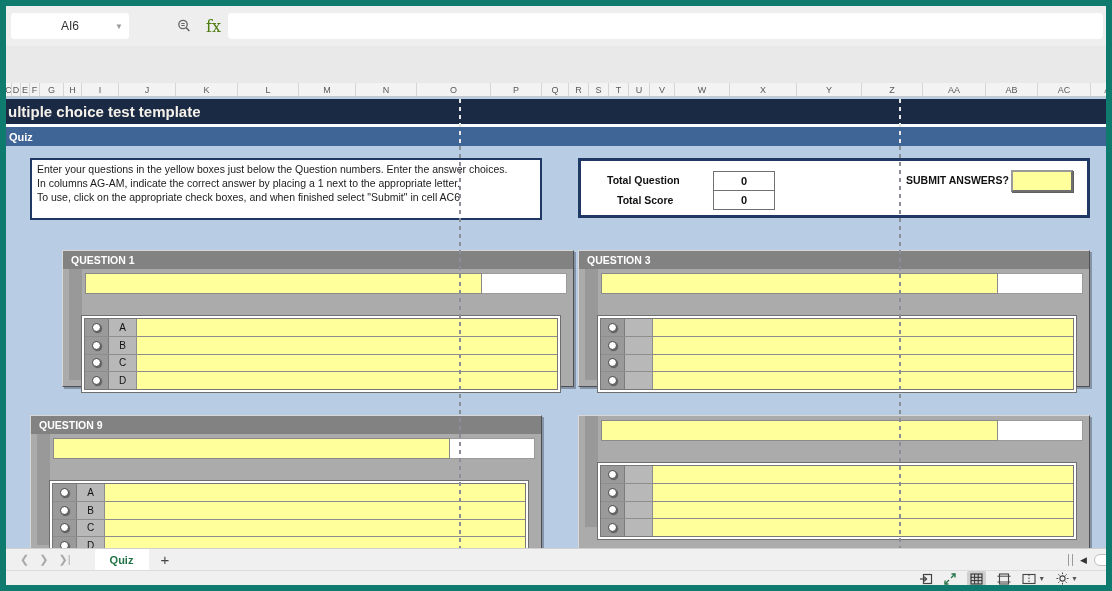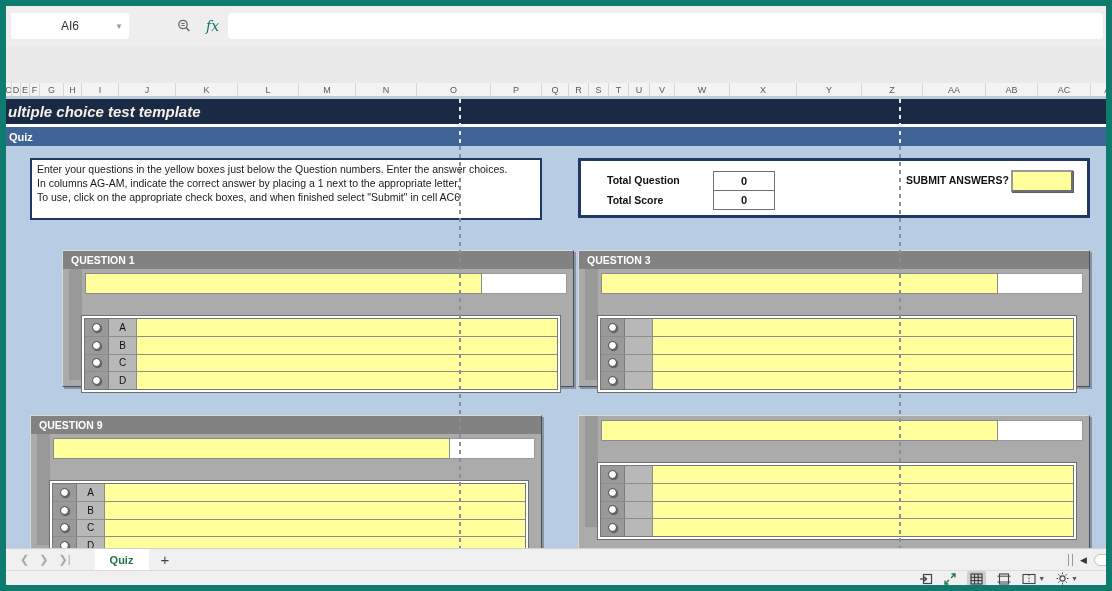--- a/index.html
+++ b/index.html
@@ -7,51 +7,51 @@
   body { font-family:"Liberation Sans", sans-serif; background:#0f7b6f; position:relative; }
 
   .app-frame { position:absolute; left:6px; top:6px; width:1100px; height:579px; background:#ececec; overflow:hidden; }
 
   
   .formula-row { position:absolute; left:0; top:0; width:1100px; height:40px; background:#eeeeee; display:flex; align-items:center; }
   .name-box { position:absolute; left:5px; top:7px; width:118px; height:26px; background:#ffffff; border-radius:3px; display:flex; align-items:center; justify-content:center; font-size:12px; color:#333; }
   .name-box .caret { position:absolute; right:6px; top:9px; font-size:8px; color:#999; }
   .fbar-icons { position:absolute; left:170px; top:7px; height:26px; display:flex; align-items:center; gap:14px; }
   .magnifier { width:16px; height:16px; }
-  .fx-label { font-family:"DejaVu Serif", serif; font-style:italic; font-size:14px; color:#0f766e; }
+  .fx-label { font-family:"DejaVu Serif", serif; font-size:16px; color:#4d7c0f; }
   .formula-input { position:absolute; left:222px; top:7px; width:875px; height:26px; background:#ffffff; border-radius:4px; }
 
   
   .empty-band { position:absolute; left:0; top:40px; width:1100px; height:37px; background:#e9e9e9; }
 
   
   .col-headers { position:absolute; left:0; top:77px; width:1100px; height:14px; background:#f3f3f3; display:flex; overflow:hidden; border-bottom:1px solid #c8c8c8; }
   .col-h { flex:0 0 auto; height:14px; font-size:9px; color:#5a5a5a; display:flex; align-items:center; justify-content:center; border-right:1px solid #d6d6d6; overflow:hidden; }
 
   
   .grid { position:absolute; left:0; top:91px; width:1100px; height:451px; background:#b8cce4; overflow:hidden; }
-  .title-bar { position:absolute; left:0; top:2px; width:1100px; height:25px; background:#1b2a44; color:#f5f1ea; font-size:15px; font-weight:bold; display:flex; align-items:center; padding-left:2px;font-style:italic; }
+  .title-bar { position:absolute; left:0; top:2px; width:1100px; height:25px; background:#1b2a44; color:#f5f1ea; font-size:15px; font-weight:bold; display:flex; align-items:center; padding-left:2px; }
   .white-sep { position:absolute; left:0; top:27px; width:1100px; height:3px; background:#ffffff; }
   .section-bar { position:absolute; left:0; top:30px; width:1100px; height:19px; background:#3f6596; color:#ffffff; font-size:11px; font-weight:bold; display:flex; align-items:center; padding-left:3px; }
 
   
   .pbreak { position:absolute; width:2px; top:2px; }
   .pbreak .seg-dark { position:absolute; left:0; top:0; width:2px; height:47px;
     background:repeating-linear-gradient(180deg,#e8e8e8 0 4px, transparent 4px 8px); }
   .pbreak .seg-light { position:absolute; left:0; top:47px; width:2px; height:402px;
     background:repeating-linear-gradient(180deg,#8a8f96 0 4px, transparent 4px 8px); }
 
   
   .instructions { position:absolute; left:24px; top:61px; width:512px; height:62px; background:#ffffff; border:2px solid #1f3864; padding:2px 5px; }
   .instructions .line { font-size:10.5px; color:#1a1a1a; line-height:14px; white-space:nowrap; overflow:hidden; }
 
   
   .totals { position:absolute; left:572px; top:61px; width:512px; height:60px; background:#ffffff; border:3px solid #1f3864; }
   .tot-label { position:absolute; font-size:10.5px; font-weight:bold; color:#111; }
-  .tq-label { left:26px; top:13px; } .ts-label { left:26px; top:33px; }
+  .tq-label { left:26px; top:13px; } .ts-label { left:36px; top:33px; }
   .tot-val { position:absolute; left:132px; width:62px; height:20px; border:1px solid #707070; background:#fff; font-size:11px; font-weight:bold; color:#111; display:flex; align-items:center; justify-content:center; }
   .tq-val { top:10px; } .ts-val { top:29px; }
   .submit-label { left:325px; top:13px; }
   .submit-box { position:absolute; left:430px; top:9px; width:62px; height:22px; background:#ffff9c; border:2px solid #9a9a9a; border-right-color:#6f6f6f; border-bottom-color:#6f6f6f; box-shadow:1px 1px 0 #5f5f5f; }
 
   
   .qbox { position:absolute; width:512px; height:137px; background:#ababab; border:1px solid #d9d9d9; border-right-color:#4f4f4f; border-bottom-color:#4f4f4f; box-shadow:2px 2px 0 rgba(70,80,95,.45); }
   .q1 { left:24px;  top:153px;margin-left:32px; } .q2 { left:572px; top:153px; }
   .q3 { left:24px;  top:318px; } .q4 { left:572px; top:318px; }
   .q-header { height:18px; background:#828282; color:#ffffff; font-size:10.5px; font-weight:bold; display:flex; align-items:center; padding-left:8px; }

